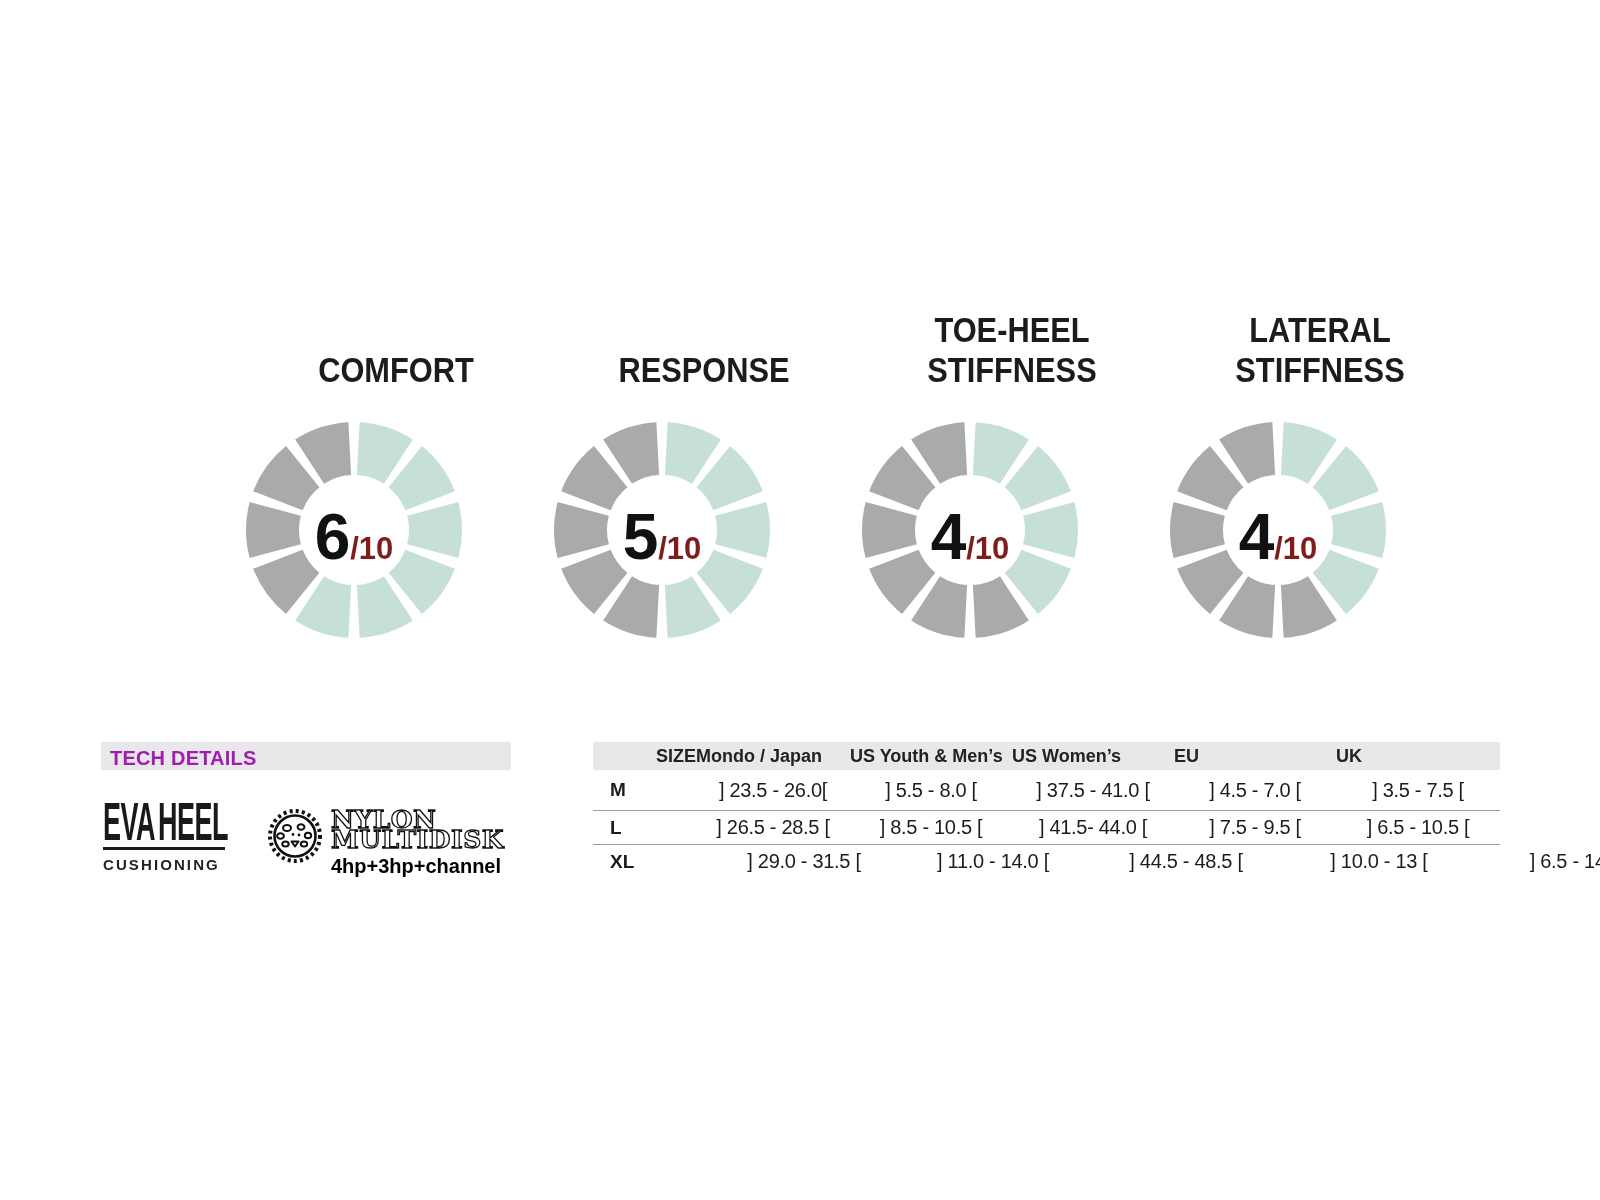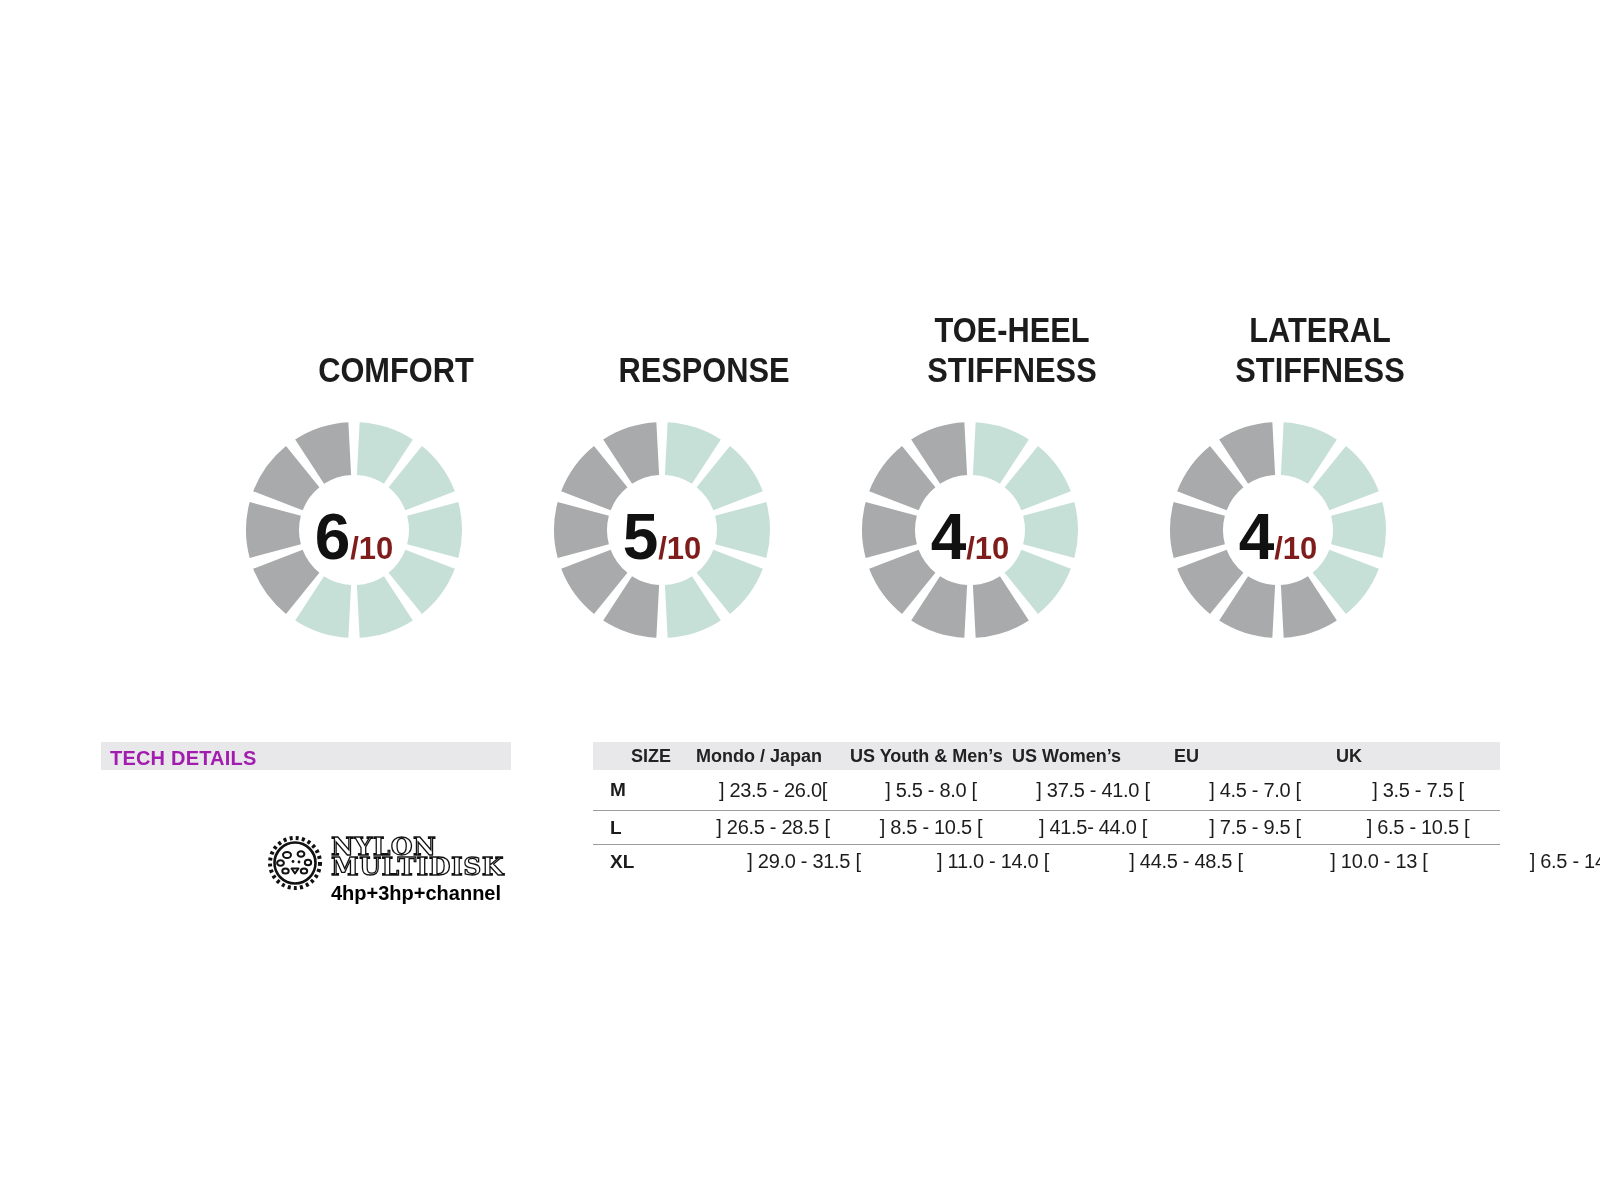--- a/index.html
+++ b/index.html
@@ -32,38 +32,38 @@
   .eva-logo{position:absolute;left:103px;top:799px;width:124px;}
   .eva-row{display:flex;align-items:flex-end;height:45px;transform:scaleX(0.5);transform-origin:0 100%;white-space:nowrap;}
   .eva-word{font-size:54px;font-weight:800;line-height:45px;color:#191919;letter-spacing:-1px;}
   .eva-slash{
     width:24px;height:43px;margin:0 3px;transform:skewX(-14deg);
     background:repeating-linear-gradient(100deg,#b5232a 0 3px,#ffffff 3px 5px,#1a1a1a 5px 6px,#ffffff 6px 8px);
   }
   .eva-underline{width:122px;height:3px;background:#1a1a1a;margin-top:3px;}
   .eva-sub{margin-top:6px;font-size:15px;font-weight:600;letter-spacing:2.1px;color:#222;white-space:nowrap;}
 
-  .multidisk{position:absolute;left:267px;top:832px;display:flex;align-items:flex-start;}
+  .multidisk{position:absolute;left:267px;top:805px;display:flex;align-items:flex-start;}
   .disk-icon{width:56px;height:56px;margin-top:3px;}
   .md-text{margin-left:8px;}
   .md-name{
     font-family:"DejaVu Serif",serif;font-size:25px;line-height:19.5px;font-weight:700;
     letter-spacing:0.5px;white-space:pre-line;padding-top:5px;color:#111;
   }
   @supports (-webkit-text-stroke: 1px black){
     .md-name{color:#fff;-webkit-text-stroke:1.3px #111;}
   }
   .md-sub{font-size:20px;font-weight:700;margin-top:6px;color:#000000;}
 
   
   .size-table{position:absolute;left:593px;top:742px;width:907px;}
   .t-head,.t-row{display:grid;grid-template-columns:103px 154px 162px 162px 162px 164px;align-items:center;}
   .t-head{height:28px;background:#e8e8ea;font-weight:700;font-size:18px;color:#222;}
   .t-head .cell{text-align:left;}
-  .t-head .c0{text-align:center;padding-left:13px;}
+  .t-head .c0{text-align:right;padding-left:13px;}
   .t-row{text-align:center;font-size:20px;letter-spacing:-0.3px;color:#1c1c1c;}
   .t-row.r1{height:40px;border-bottom:1px solid #9c9c9c;}
   .t-row.r2{height:33px;border-bottom:1px solid #9c9c9c;}
   .t-row.r3{height:33px;gap:31px;}
   .size-cell{font-weight:700;text-align:left;padding-left:17px;font-size:19px;letter-spacing:0;}
 </style>
 </head>
 <body>
 
 <div class="canvas">
@@ -167,20 +167,29 @@
         </div>
       </div>
     </div>
 
   </div>
 
   <div class="tech-bar">
     <span>TECH DETAILS</span>
   </div>
 
+  <div class="eva-logo">
+    <div class="eva-row">
+      <span class="eva-word">EVA</span>
+      <span class="eva-slash"></span>
+      <span class="eva-word">HEEL</span>
+    </div>
+    <div class="eva-underline"></div>
+    <div class="eva-sub">CUSHIONING</div>
+  </div>
 
   <div class="multidisk">
     <svg class="disk-icon" viewBox="0 0 56 56">
       <circle cx="28" cy="28" r="25" fill="none" stroke="#111" stroke-width="4" stroke-dasharray="3 3.2"></circle>
       <circle cx="28" cy="28" r="20.5" fill="none" stroke="#111" stroke-width="2.6"></circle>
       <ellipse cx="20" cy="20" rx="4" ry="3" fill="none" stroke="#111" stroke-width="2"></ellipse>
       <ellipse cx="34" cy="19" rx="3.4" ry="2.8" fill="none" stroke="#111" stroke-width="2"></ellipse>
       <ellipse cx="13.5" cy="28" rx="3.4" ry="2.8" fill="none" stroke="#111" stroke-width="2"></ellipse>
       <ellipse cx="41" cy="27.5" rx="3.2" ry="2.8" fill="none" stroke="#111" stroke-width="2"></ellipse>
       <circle cx="26" cy="26.5" r="1.4" fill="#111"></circle>

